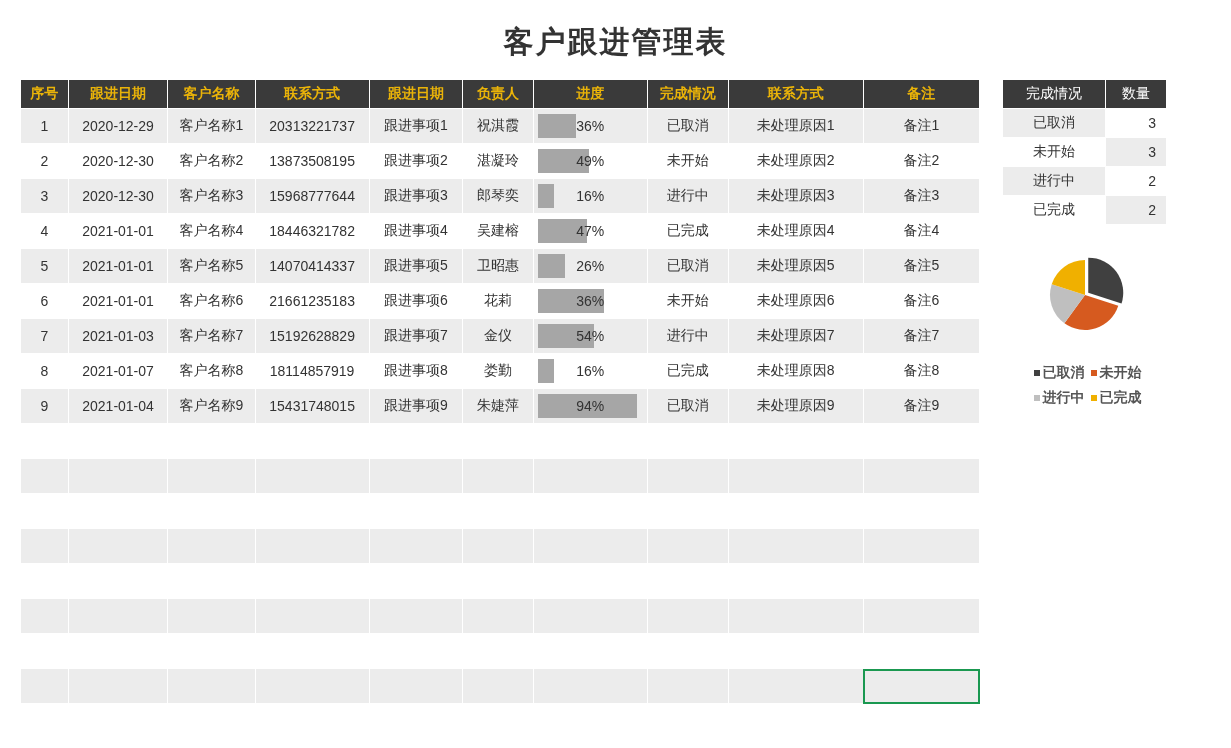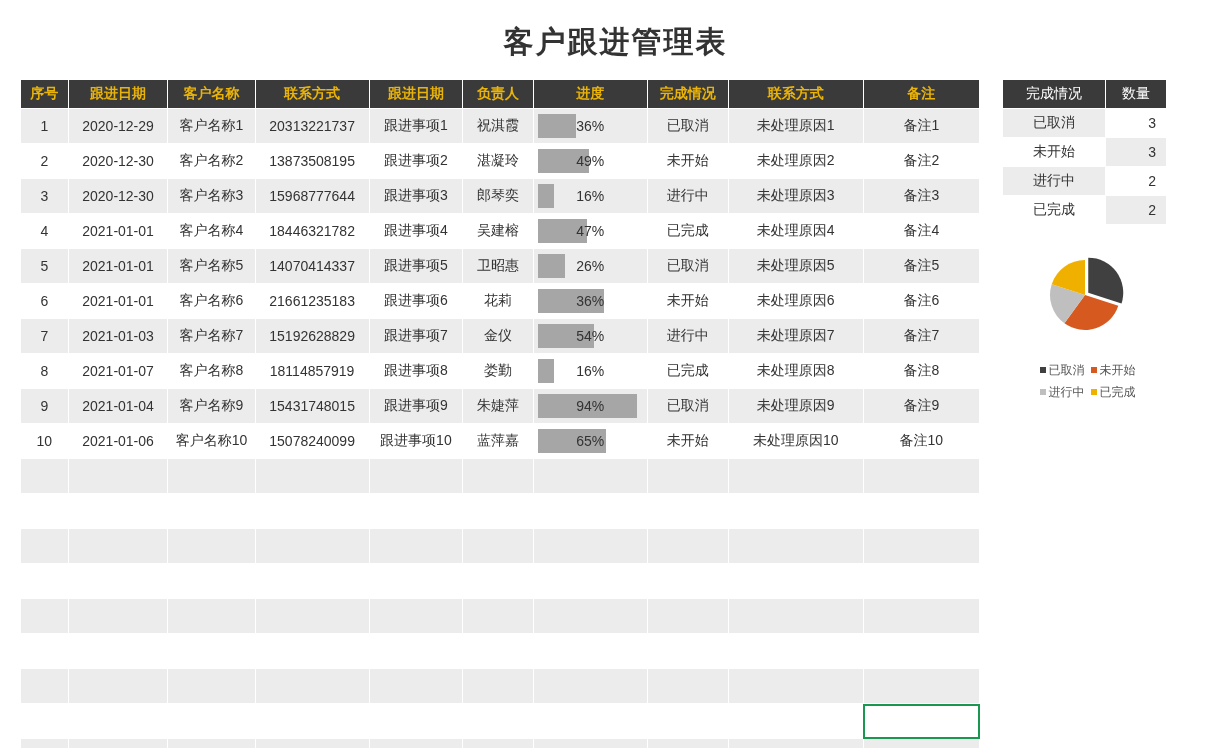--- a/index.html
+++ b/index.html
@@ -89,25 +89,26 @@
     font-weight: normal;
     text-align: center;
   }
   table.summary td.name { background: #ececec; text-align: center; }
   table.summary td.val  { background: #fff; text-align: right; padding-right: 10px; }
   table.summary tr:nth-child(even) td.name { background: #fff; }
   table.summary tr:nth-child(even) td.val  { background: #ececec; }
 
   .pie-wrap { text-align: center; }
   .legend {
-    font-size: 12px;
+    font-size: 14px;
     color: #555;
     margin-top: 12px;
     line-height: 1.8;
     text-align: center;
+    font-weight: bold;
   }
   .legend .sw {
     display: inline-block;
     width: 6px; height: 6px;
     margin: 0 3px 1px 6px;
     vertical-align: middle;
   }
 </style>
 </head>
 <body>
@@ -292,37 +293,20 @@
               <div class="progress-wrap">
                 <div class="progress-bar" style="width: 94%;"></div>
                 <div class="progress-label">94%</div>
               </div>
             </td>
             <td>已取消</td>
             <td>未处理原因9</td>
             <td>备注9</td>
           </tr>
           <tr>
-            <td>10</td>
-            <td>2021-01-06</td>
-            <td>客户名称10</td>
-            <td>15078240099</td>
-            <td>跟进事项10</td>
-            <td>蓝萍嘉</td>
-            <td class="progress-cell">
-              <div class="progress-wrap">
-                <div class="progress-bar" style="width: 65%;"></div>
-                <div class="progress-label">65%</div>
-              </div>
-            </td>
-            <td>未开始</td>
-            <td>未处理原因10</td>
-            <td>备注10</td>
-          </tr>
-          <tr>
             <td></td>
             <td></td>
             <td></td>
             <td></td>
             <td></td>
             <td></td>
             <td class="progress-cell">
               <div class="progress-wrap"></div>
             </td>
             <td></td>

